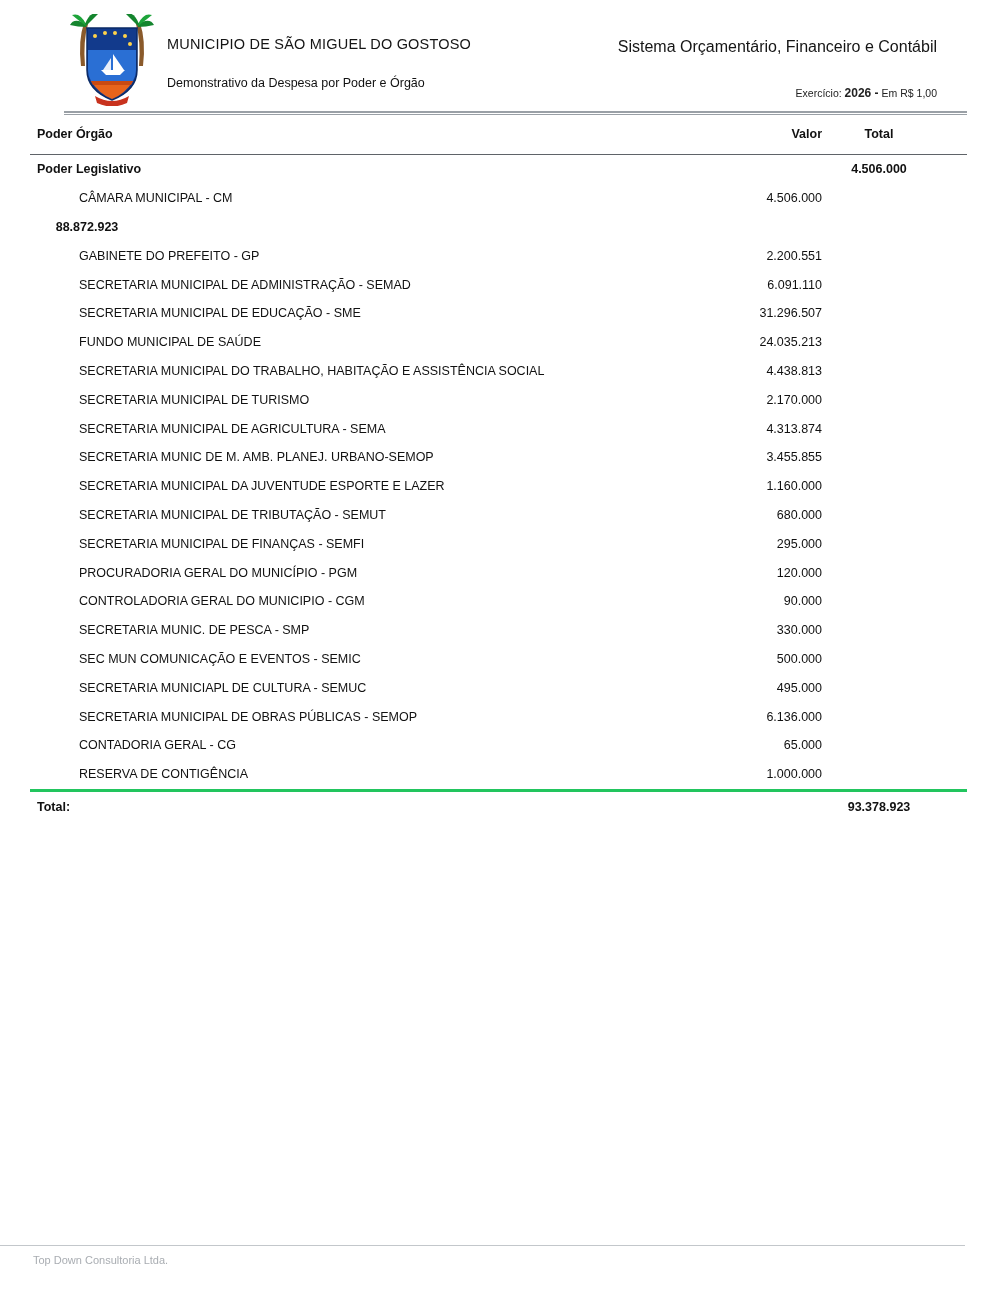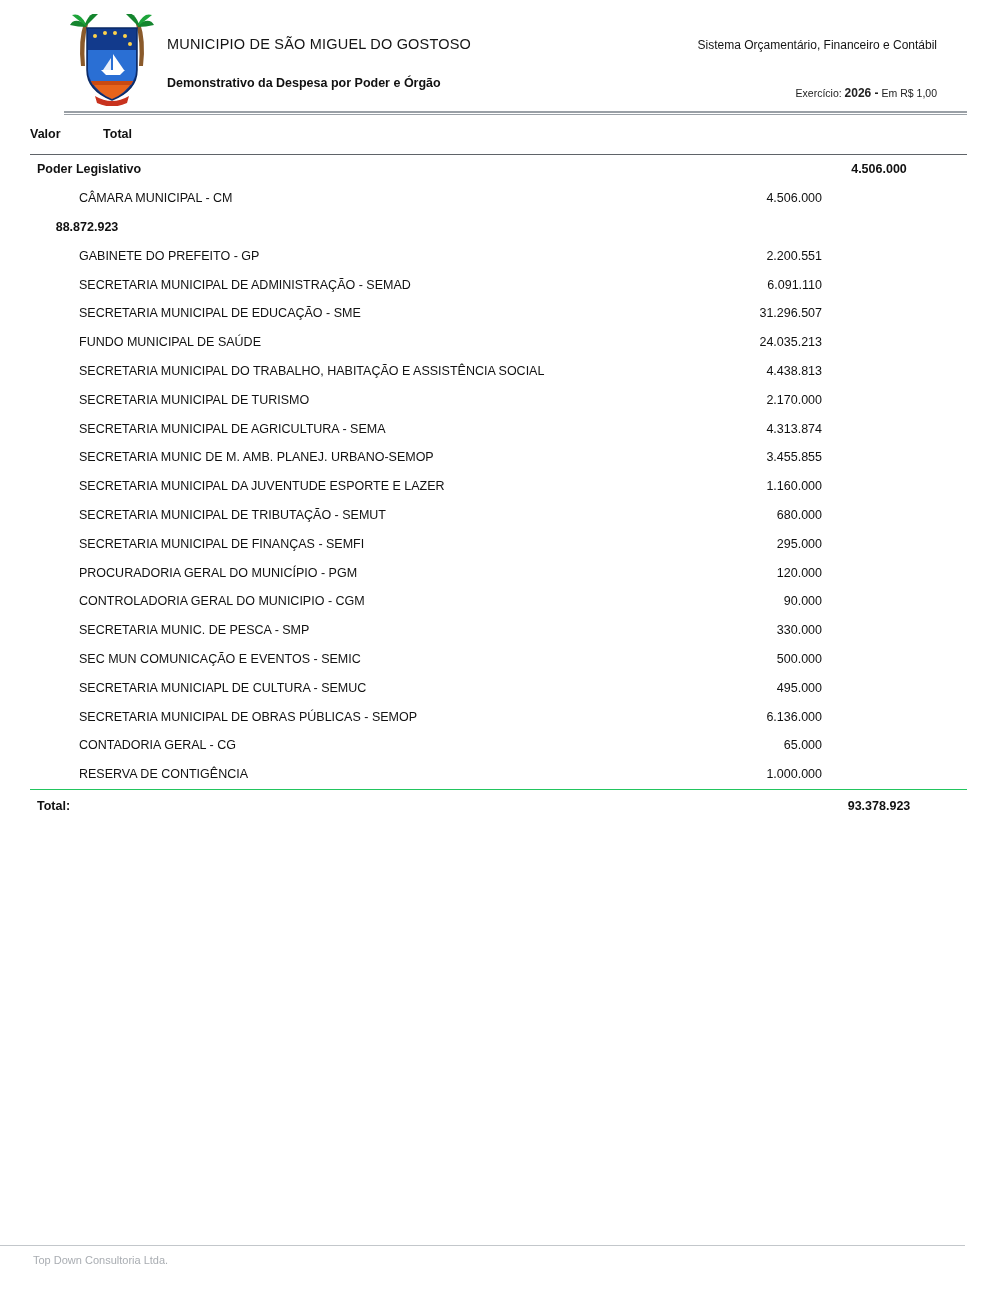--- a/index.html
+++ b/index.html
@@ -18,25 +18,25 @@
 
   
   .header { position: relative; height: 113px; margin-left: 34px; }
   .logo { position: absolute; left: 35px; top: 14px; width: 86px; height: 92px; }
   .muni-title {
     position: absolute; left: 133px; top: 36px;
     font-size: 14.5px; letter-spacing: .2px; color: #151515;
   }
   .system-title {
     position: absolute; right: 63px; top: 38px;
-    font-size: 12px; color: #151515;
+    font-size: 16px; color: #151515;
   }
   .report-title {
     position: absolute; left: 133px; top: 76px;
-    font-size: 12.5px; font-weight: bold; color: #111;
+    font-size: 12.5px; font-weight: normal; color: #111;
   }
   .exercise {
     position: absolute; right: 63px; top: 86px;
     font-size: 10.5px; color: #222; white-space: nowrap;
   }
   .exercise .year { font-size: 12px; font-weight: bold; }
   .double-rule {
     position: absolute; left: 30px; right: 33px; top: 111px;
     height: 4px;
     border-top: 2px solid #9aa0a6;
@@ -47,21 +47,21 @@
   .table { margin: 0 33px 0 30px; font-size: 12.5px; }
   .trow { display: flex; align-items: center; height: 28.8px; }
   .thead { height: 42px; border-bottom: 1px solid #5f6368; font-weight: bold; }
   .cell-label { flex: 1 1 auto; min-width: 0; white-space: nowrap; padding-left: 7px; }
   .col-valor { flex: 0 0 auto; white-space: nowrap; }
   .col-total { flex: 0 0 145px; text-align: center; padding-right: 31px; white-space: nowrap; }
   .group-row .cell-label, .group-row .col-total { font-weight: bold; }
   .detail-row .cell-label { padding-left: 49px; }
   .total-row {
     height: 34px;
-    border-top: 1px solid #22c55e;
+    border-top: 3px solid #22c55e;
     font-weight: bold;
   }
 
   
   .footer-rule {
     position: absolute; left: 0; top: 1245px; width: 965px;
     border-top: 1px solid #c3c7cb;
   }
   .footer-text {
     position: absolute; left: 33px; top: 1254px;
@@ -118,20 +118,21 @@
       <span class="year">2026 -</span>
       <span>Em R$ 1,00</span>
     </div>
 
     <div class="double-rule"></div>
   </div>
 
   <div class="table">
 
     <div class="trow thead">
+      <div class="cell-label">Poder Órgão</div>
       <div class="col-valor">Valor</div>
       <div class="col-total">Total</div>
     </div>
 
     <div>
         <div class="trow group-row">
       <div class="cell-label">Poder Legislativo</div>
       <div class="col-valor"></div>
       <div class="col-total">4.506.000</div>
     </div>

